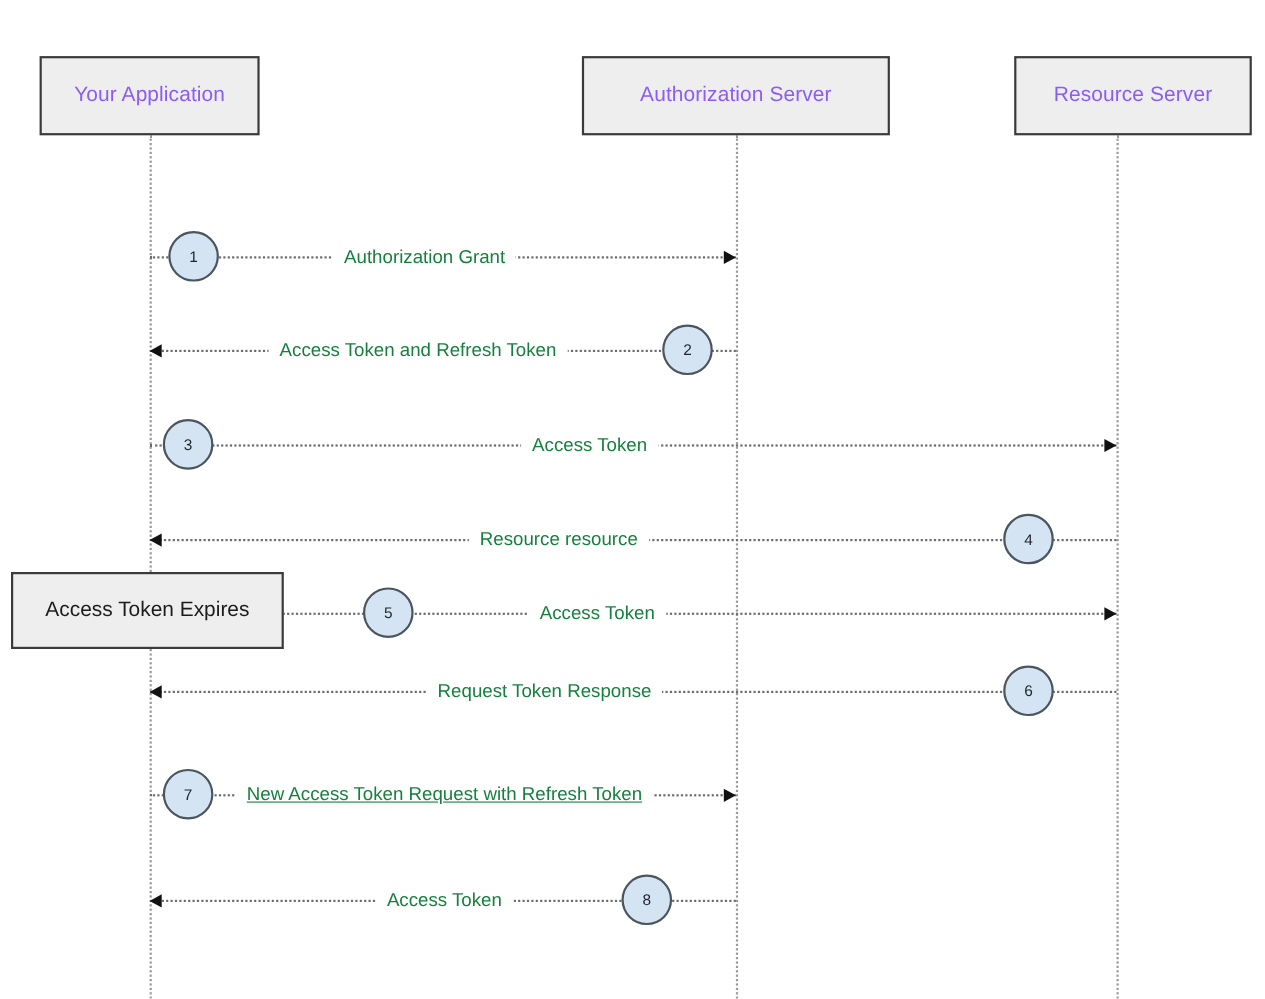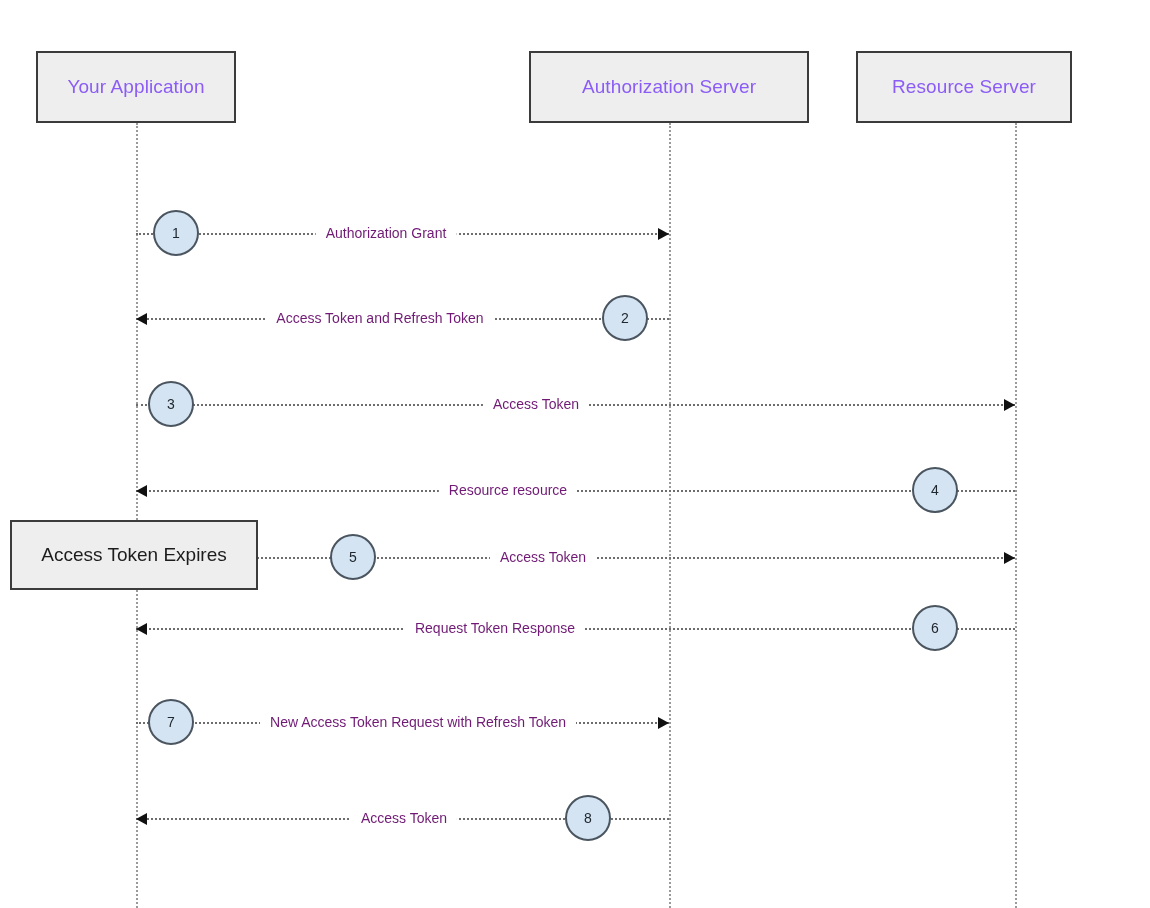--- a/index.html
+++ b/index.html
@@ -68,22 +68,22 @@
     position: absolute;
     top: 0;
     height: 0;
     border-top: 2px dotted #6d6d6d;
   }
   .msg .label {
     position: absolute;
     transform: translate(-50%, -50%);
     background: #ffffff;
     padding: 0 10px;
-    font-size: 14px;
-    color: #701a75;
+    font-size: 17px;
+    color: #15803d;
     white-space: nowrap;
     z-index: 5;
     line-height: 1.1;
   }
   .arrow {
     position: absolute;
     width: 0;
     height: 0;
     z-index: 5;
   }
@@ -154,36 +154,36 @@
         <div class="label" style="left: 543px; top: 1px;">Access Token</div>
       </div>
       <div class="msg" style="left: 0px; top: 628px;">
         <div class="seg" style="left: 136px; width: 879px;"></div>
         <div class="arrow left" style="left: 136px; top: 1px;"></div>
         <div class="label" style="left: 495px; top: 1px;">Request Token Response</div>
       </div>
       <div class="msg" style="left: 0px; top: 722px;">
         <div class="seg" style="left: 136px; width: 533px;"></div>
         <div class="arrow right" style="left: 669px; top: 1px;"></div>
-        <div class="label" style="left: 418px; top: 1px;">New Access Token Request with Refresh Token</div>
+        <div class="label" style="left: 404px; top: 1px; text-decoration: underline;">New Access Token Request with Refresh Token</div>
       </div>
       <div class="msg" style="left: 0px; top: 818px;">
         <div class="seg" style="left: 136px; width: 533px;"></div>
         <div class="arrow left" style="left: 136px; top: 1px;"></div>
         <div class="label" style="left: 404px; top: 1px;">Access Token</div>
       </div>
     </div>
   <div id="actors-layer">
       <div class="actor-box" style="left: 36px; top: 51px; width: 200px; height: 72px;">
         <span>Your Application</span>
       </div>
       <div class="actor-box" style="left: 529px; top: 51px; width: 280px; height: 72px;">
         <span>Authorization Server</span>
       </div>
-      <div class="actor-box" style="left: 856px; top: 51px; width: 216px; height: 72px;">
+      <div class="actor-box" style="left: 922px; top: 51px; width: 216px; height: 72px;">
         <span>Resource Server</span>
       </div>
     </div>
   <div id="notes-layer">
       <div class="note-box" style="left: 10px; top: 520px; width: 248px; height: 70px;">
         <span>Access Token Expires</span>
       </div>
     </div>
   <div id="badges-layer">
       <div class="badge" style="left: 176px; top: 233px;">1</div>

